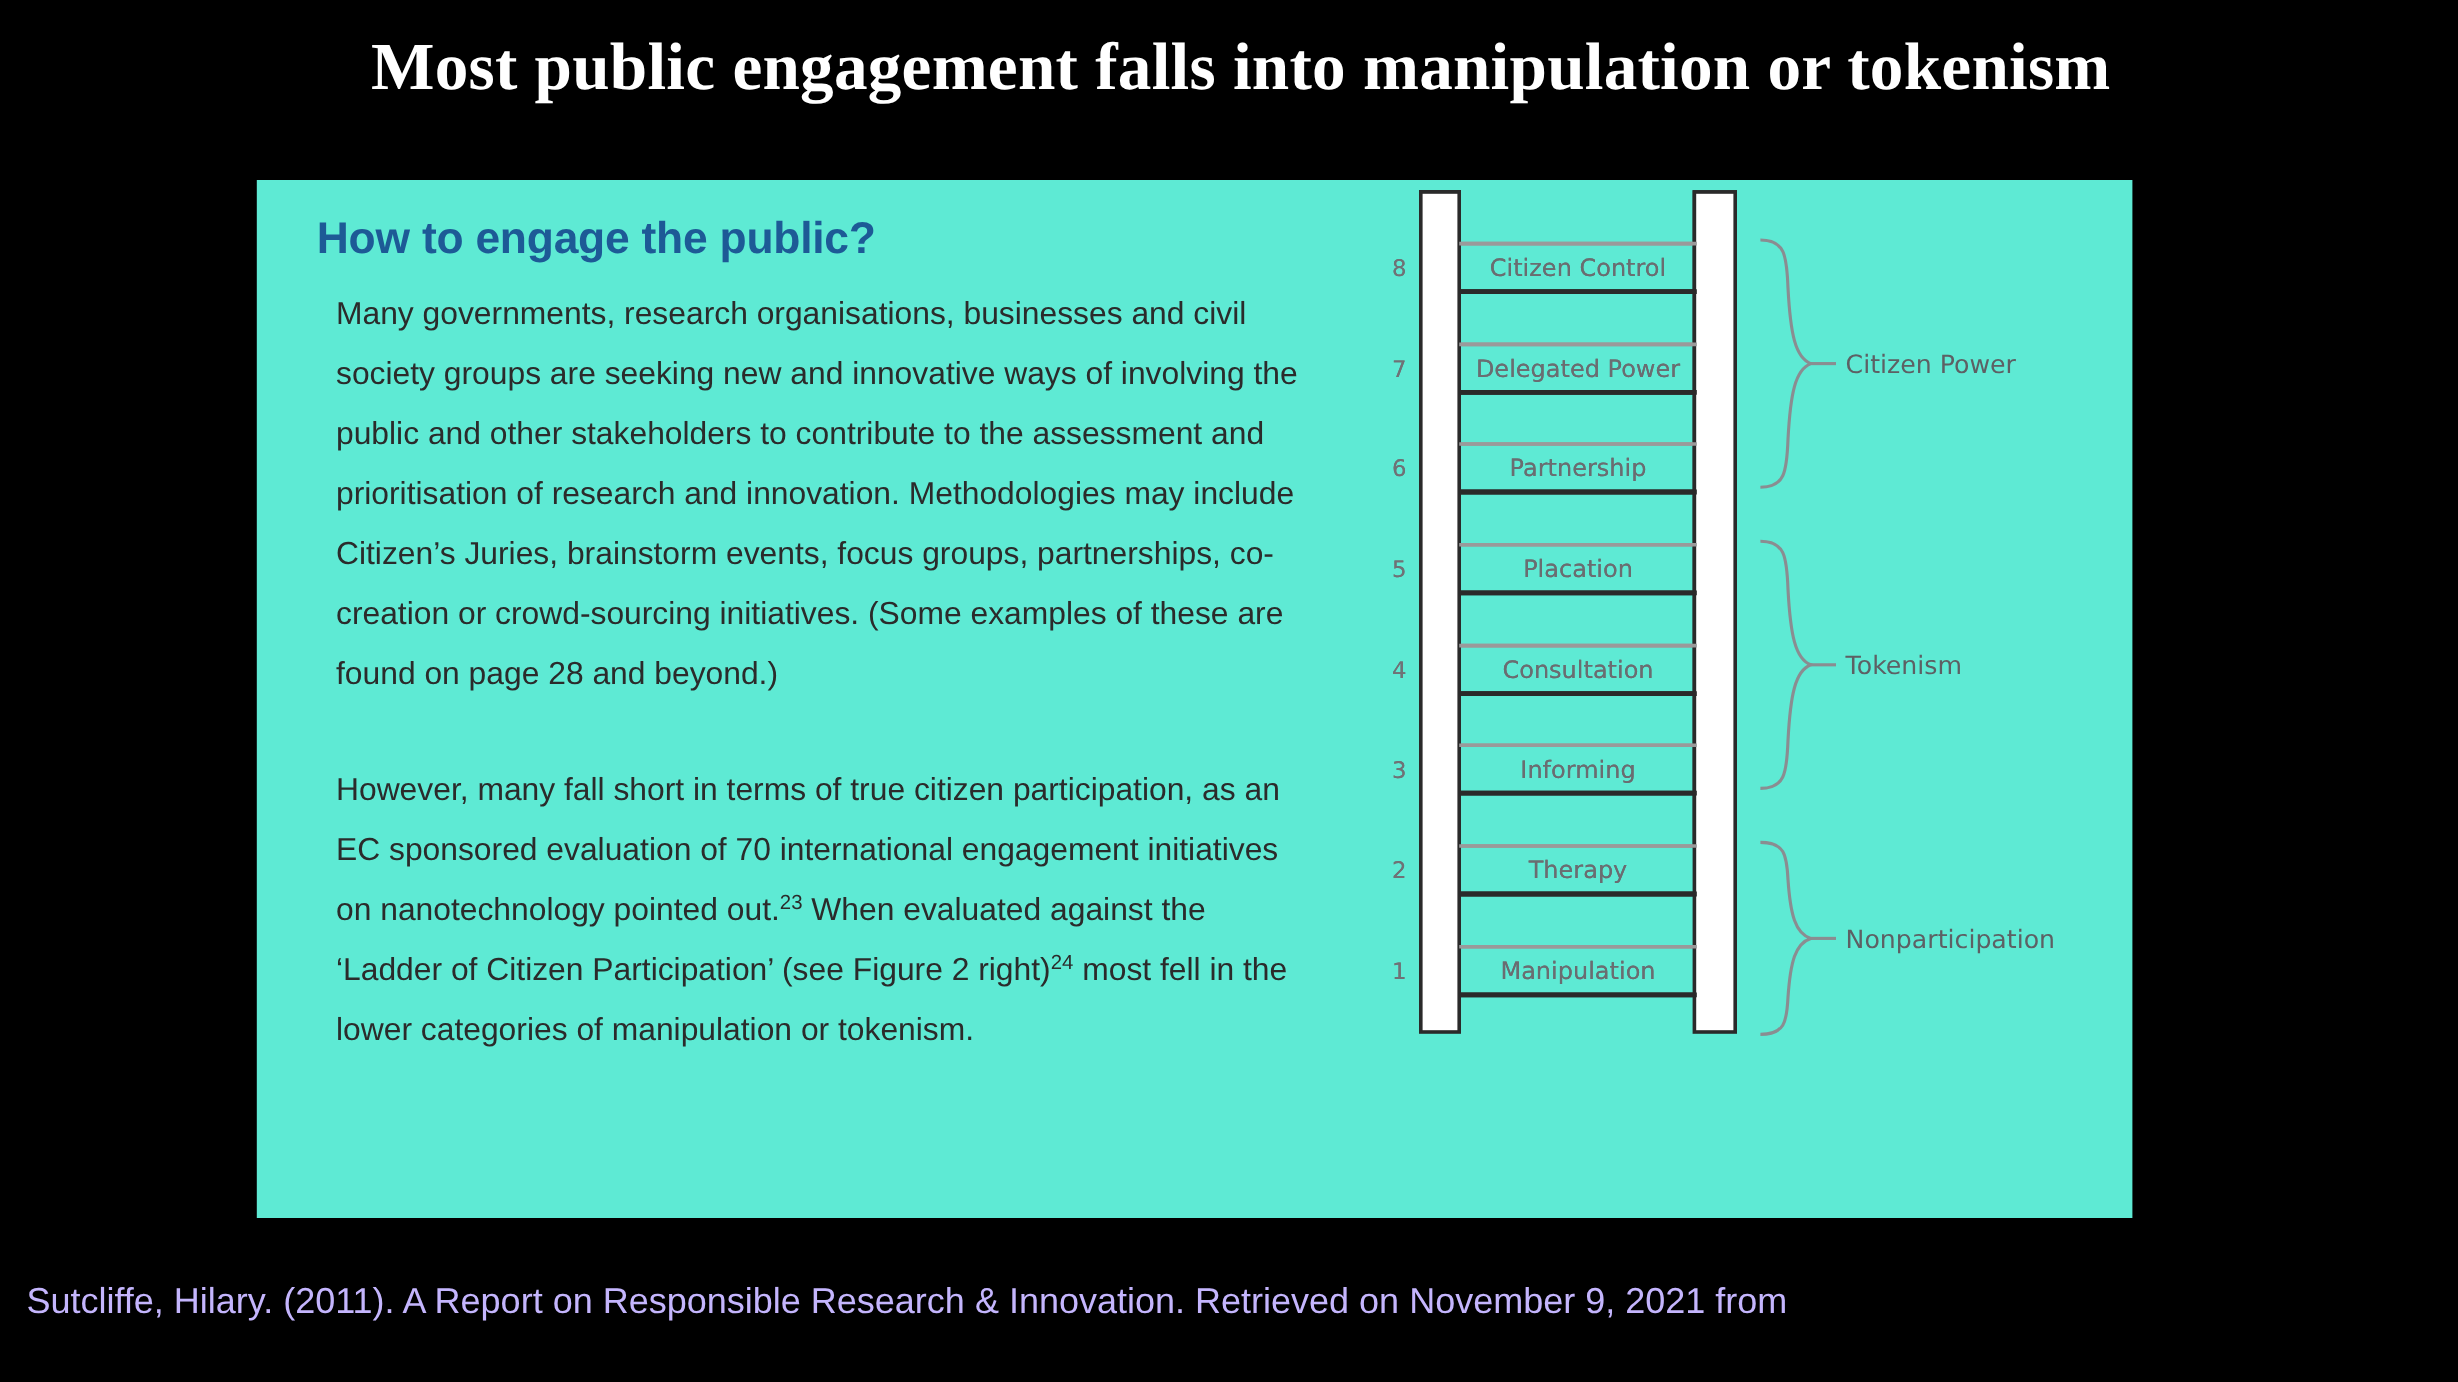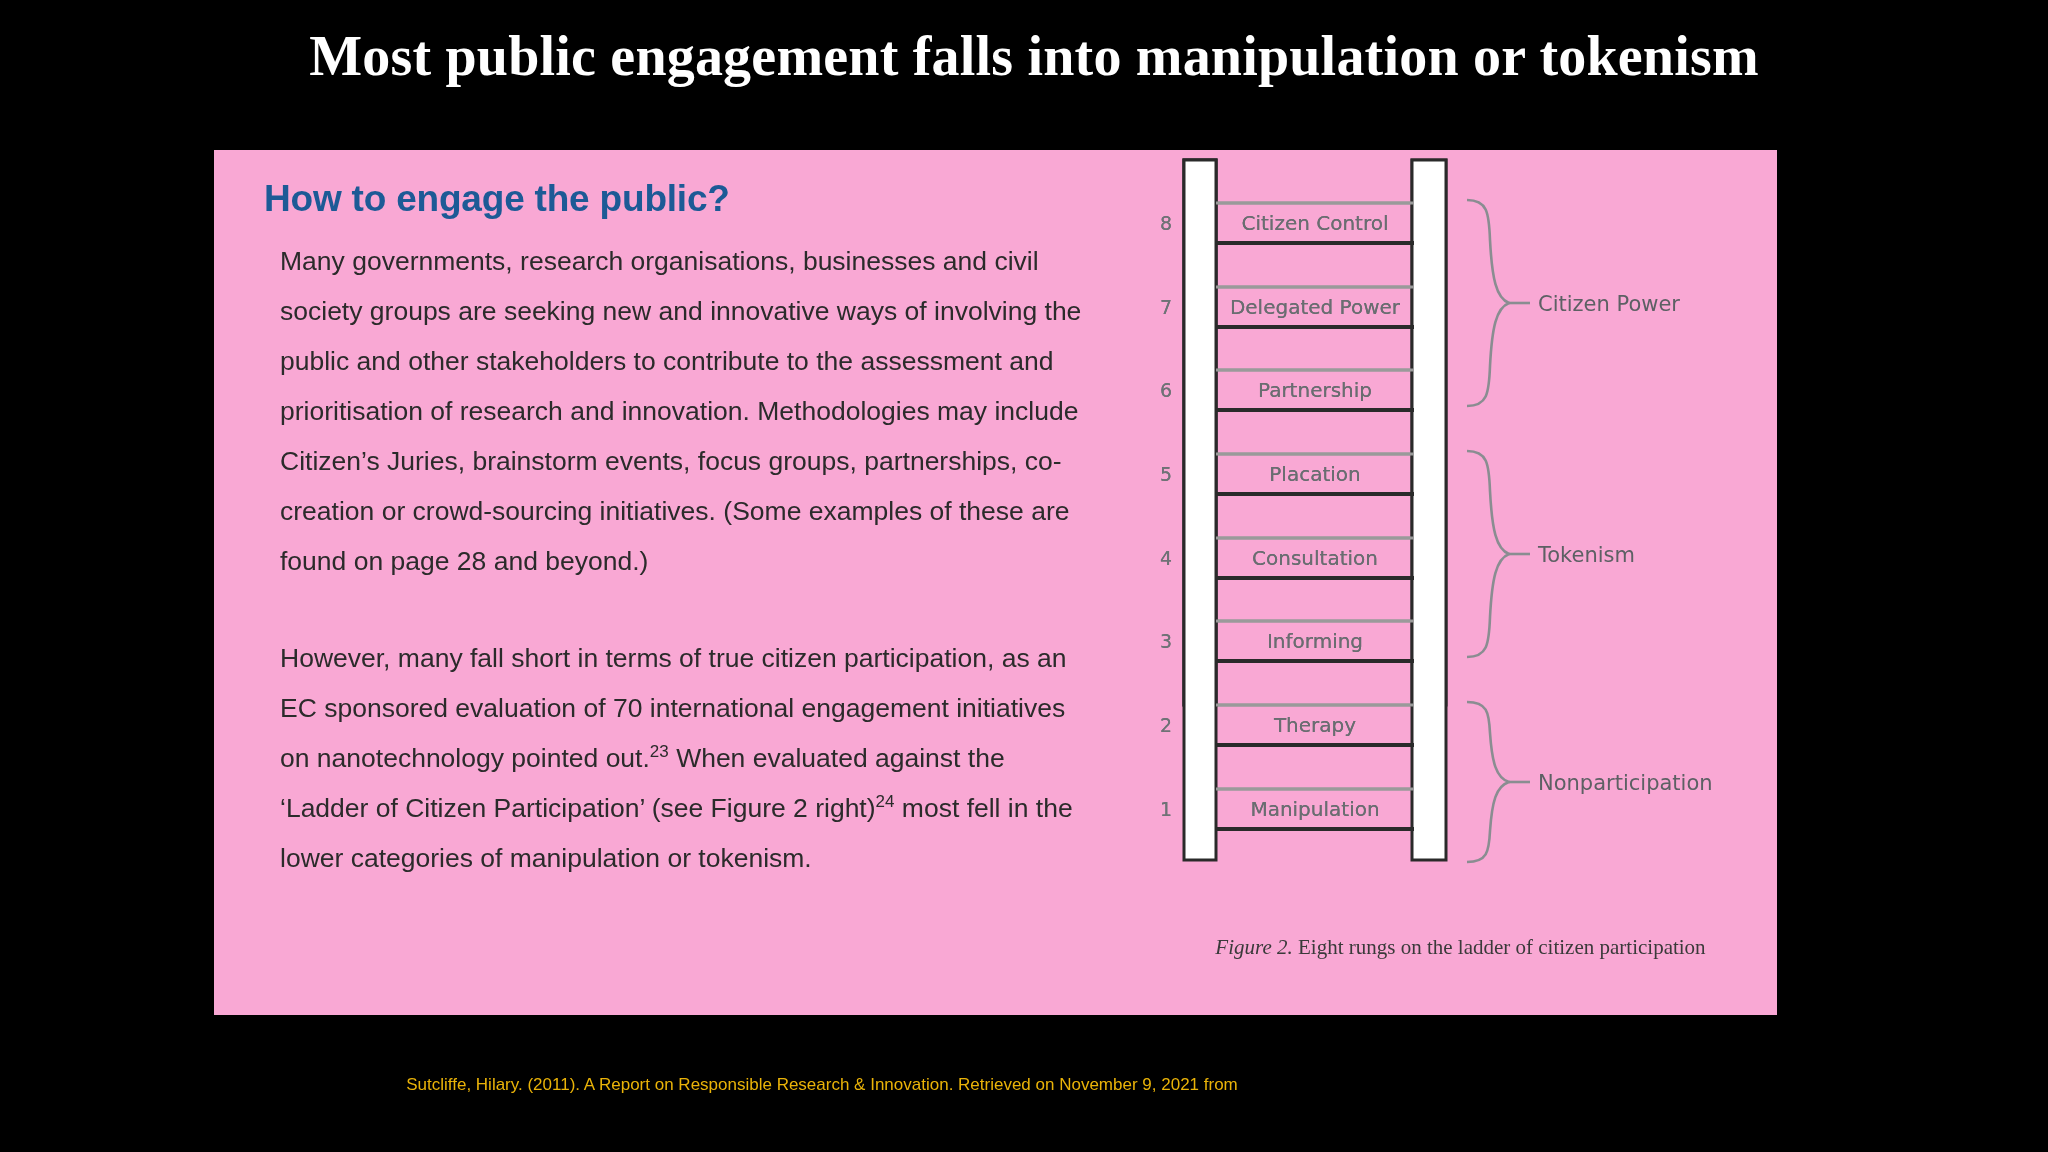--- a/index.html
+++ b/index.html
@@ -31,21 +31,21 @@
     padding-left: 10px;
   }
 
   
   .panel {
     position: absolute;
     left: 214px;
     top: 150px;
     width: 1563px;
     height: 865px;
-    background: #f9a8d4;
+    background: #5eead4;
   }
 
   
   .report-col {
     position: absolute;
     left: 50px;
     top: 28px;
     width: 840px;
   }
   .report-heading {
@@ -120,24 +120,23 @@
     font-size: 21px;
     fill: #5d6064;
   }
 
   
   .citation {
     position: absolute;
     left: 22px;
     top: 1068px;
     width: 1600px;
-    color: #eab308;
-    font-size: 17px;
+    color: #c4b5fd;
+    font-size: 30px;
     line-height: 33px;
-    text-align: center;
   }
   .citation-line { display: block; white-space: nowrap; }
 </style>
 </head>
 <body>
 
 <div class="slide-title">Most public engagement falls into manipulation or tokenism</div>
 
 <div class="panel">
 
@@ -273,20 +272,19 @@
         <g>
           <path d="M 323 552 C 343 552 345 562 346 583 C 348 612 352 628 365 632
                    C 352 636 348 652 346 681 C 345 702 343 712 323 712" fill="none" stroke="#8a8d91" stroke-width="2.6"></path>
           <line x1="365" y1="632" x2="386" y2="632" stroke="#8a8d91" stroke-width="2.6"></line>
           <text class="group-label" x="394" y="640">Nonparticipation</text>
         </g>
 
       </svg>
     </div>
 
-    <div class="fig-caption"><span class="fig-lead">Figure 2.</span><span> Eight rungs on the ladder of citizen participation</span></div>
   </div>
 
 </div>
 
 <div class="citation">
   <span class="citation-line">Sutcliffe, Hilary. (2011). A Report on Responsible Research &amp; Innovation. Retrieved on November 9, 2021 from</span>
 </div>
 
 </body></html>

